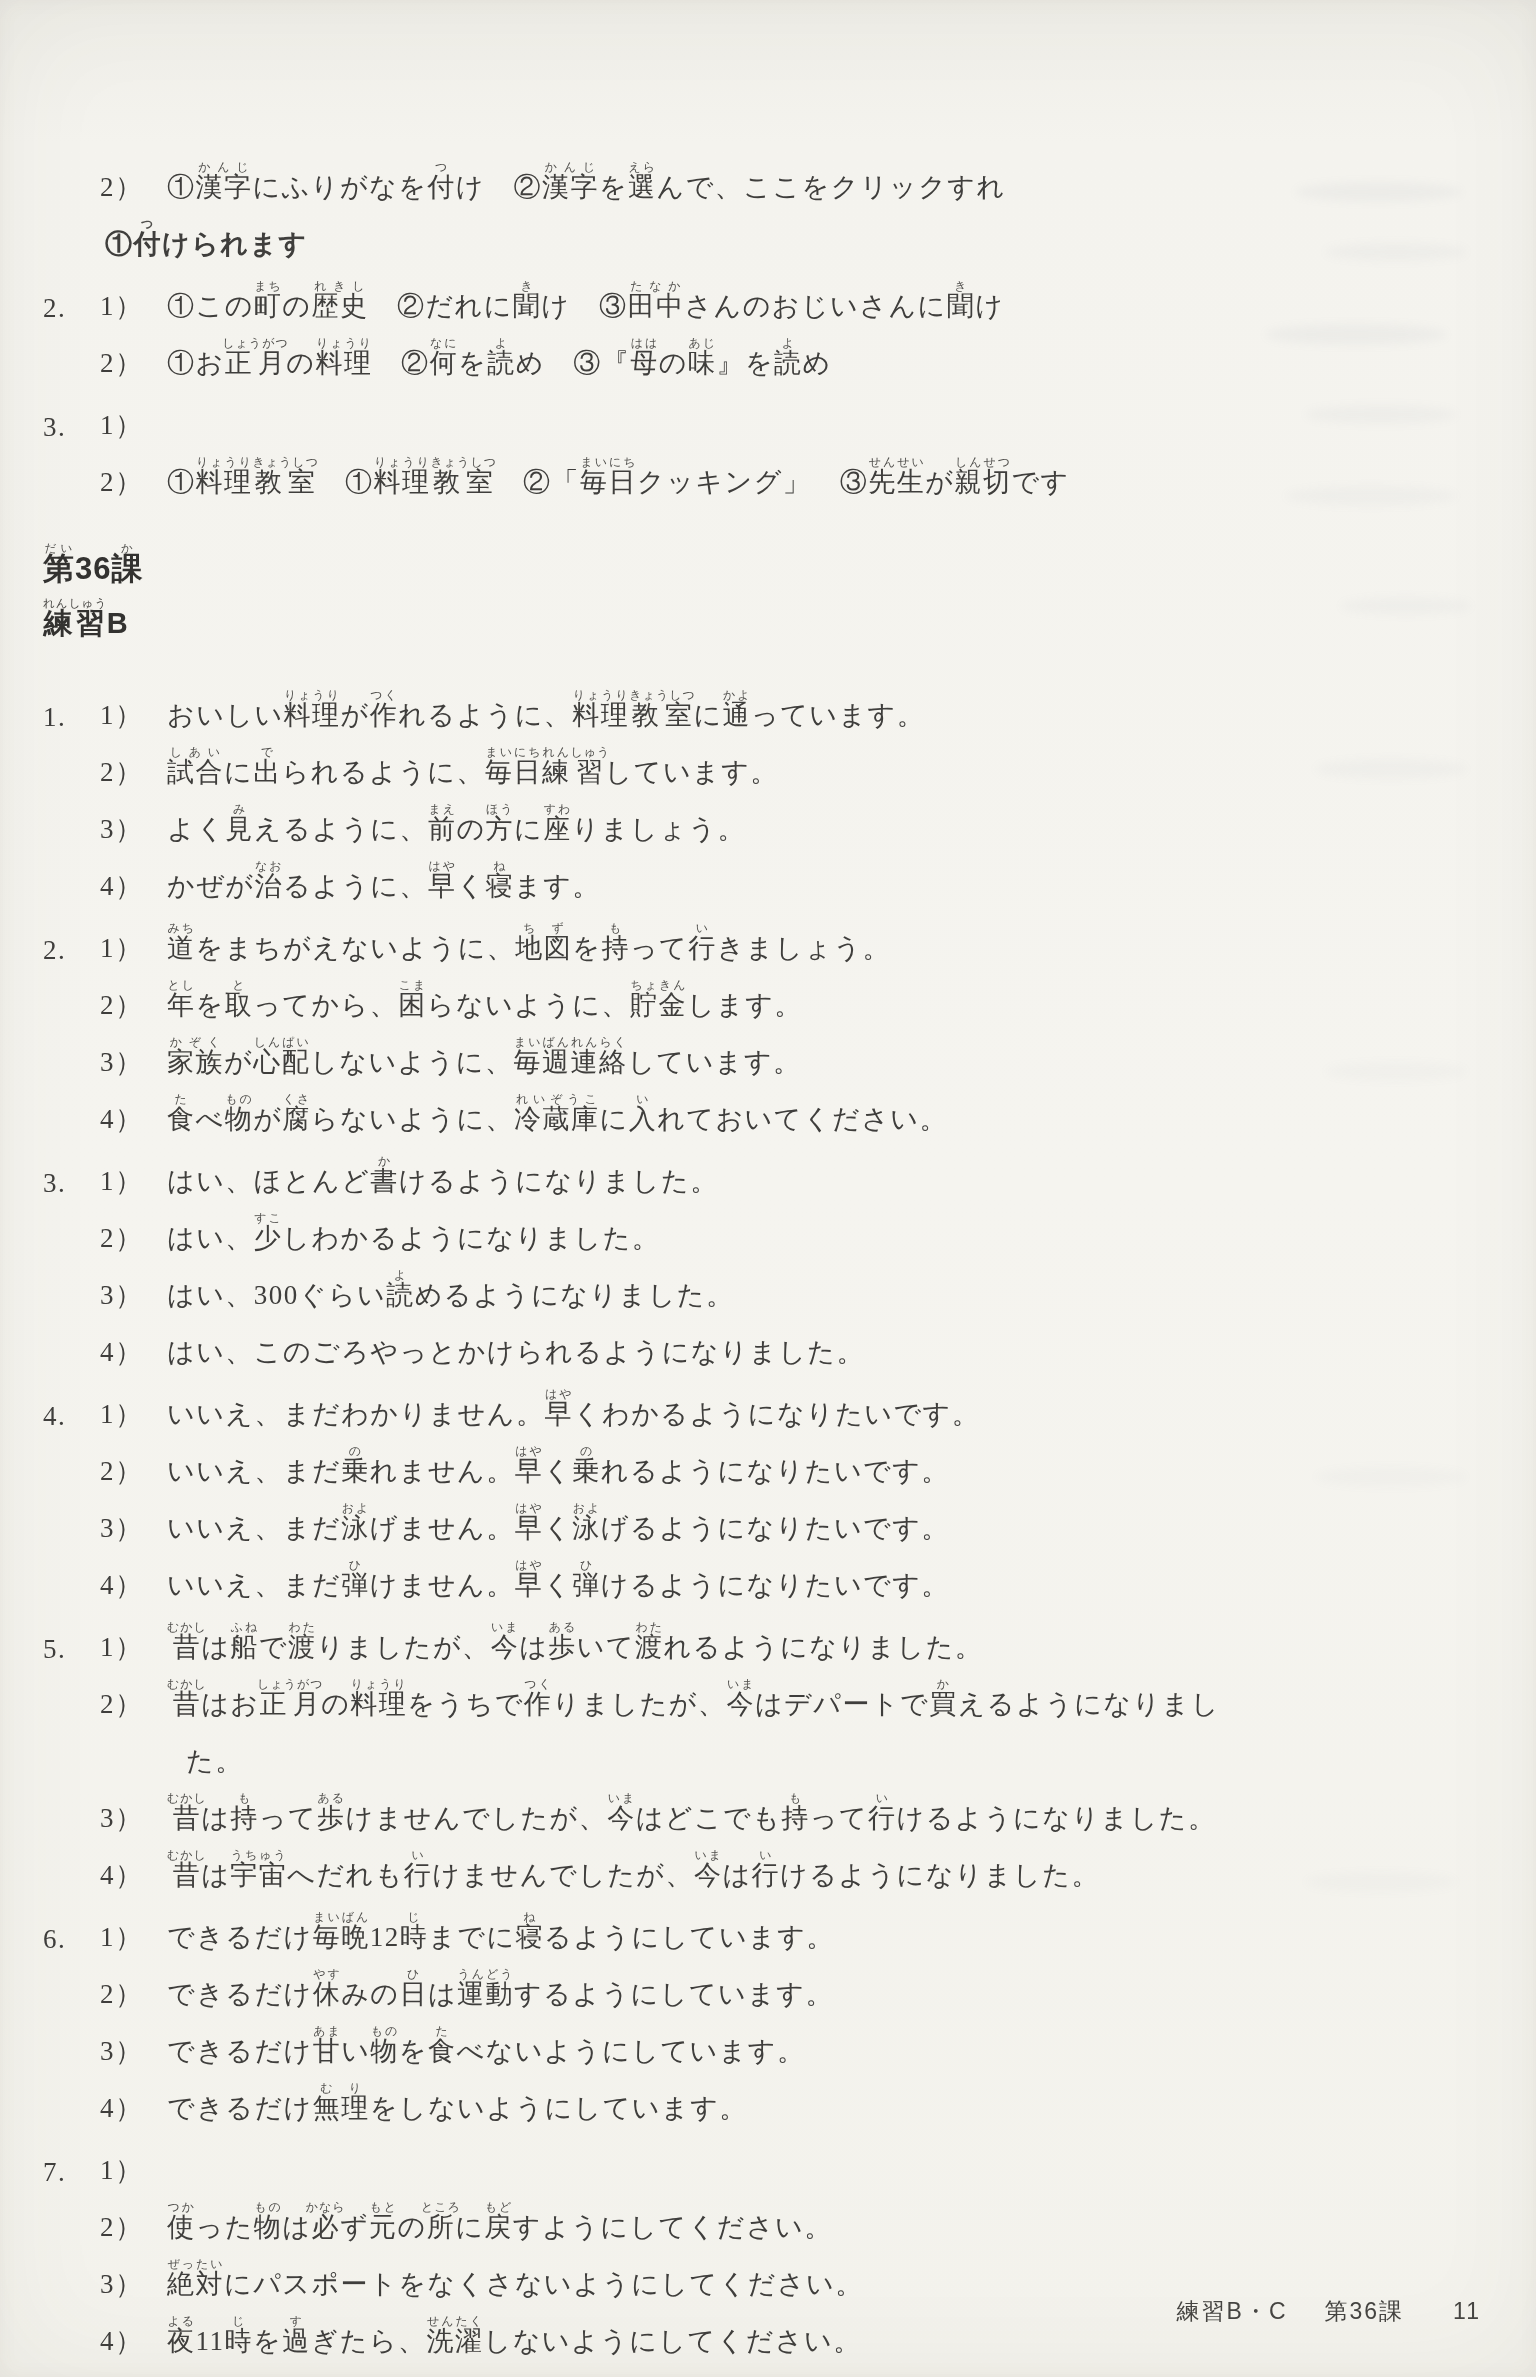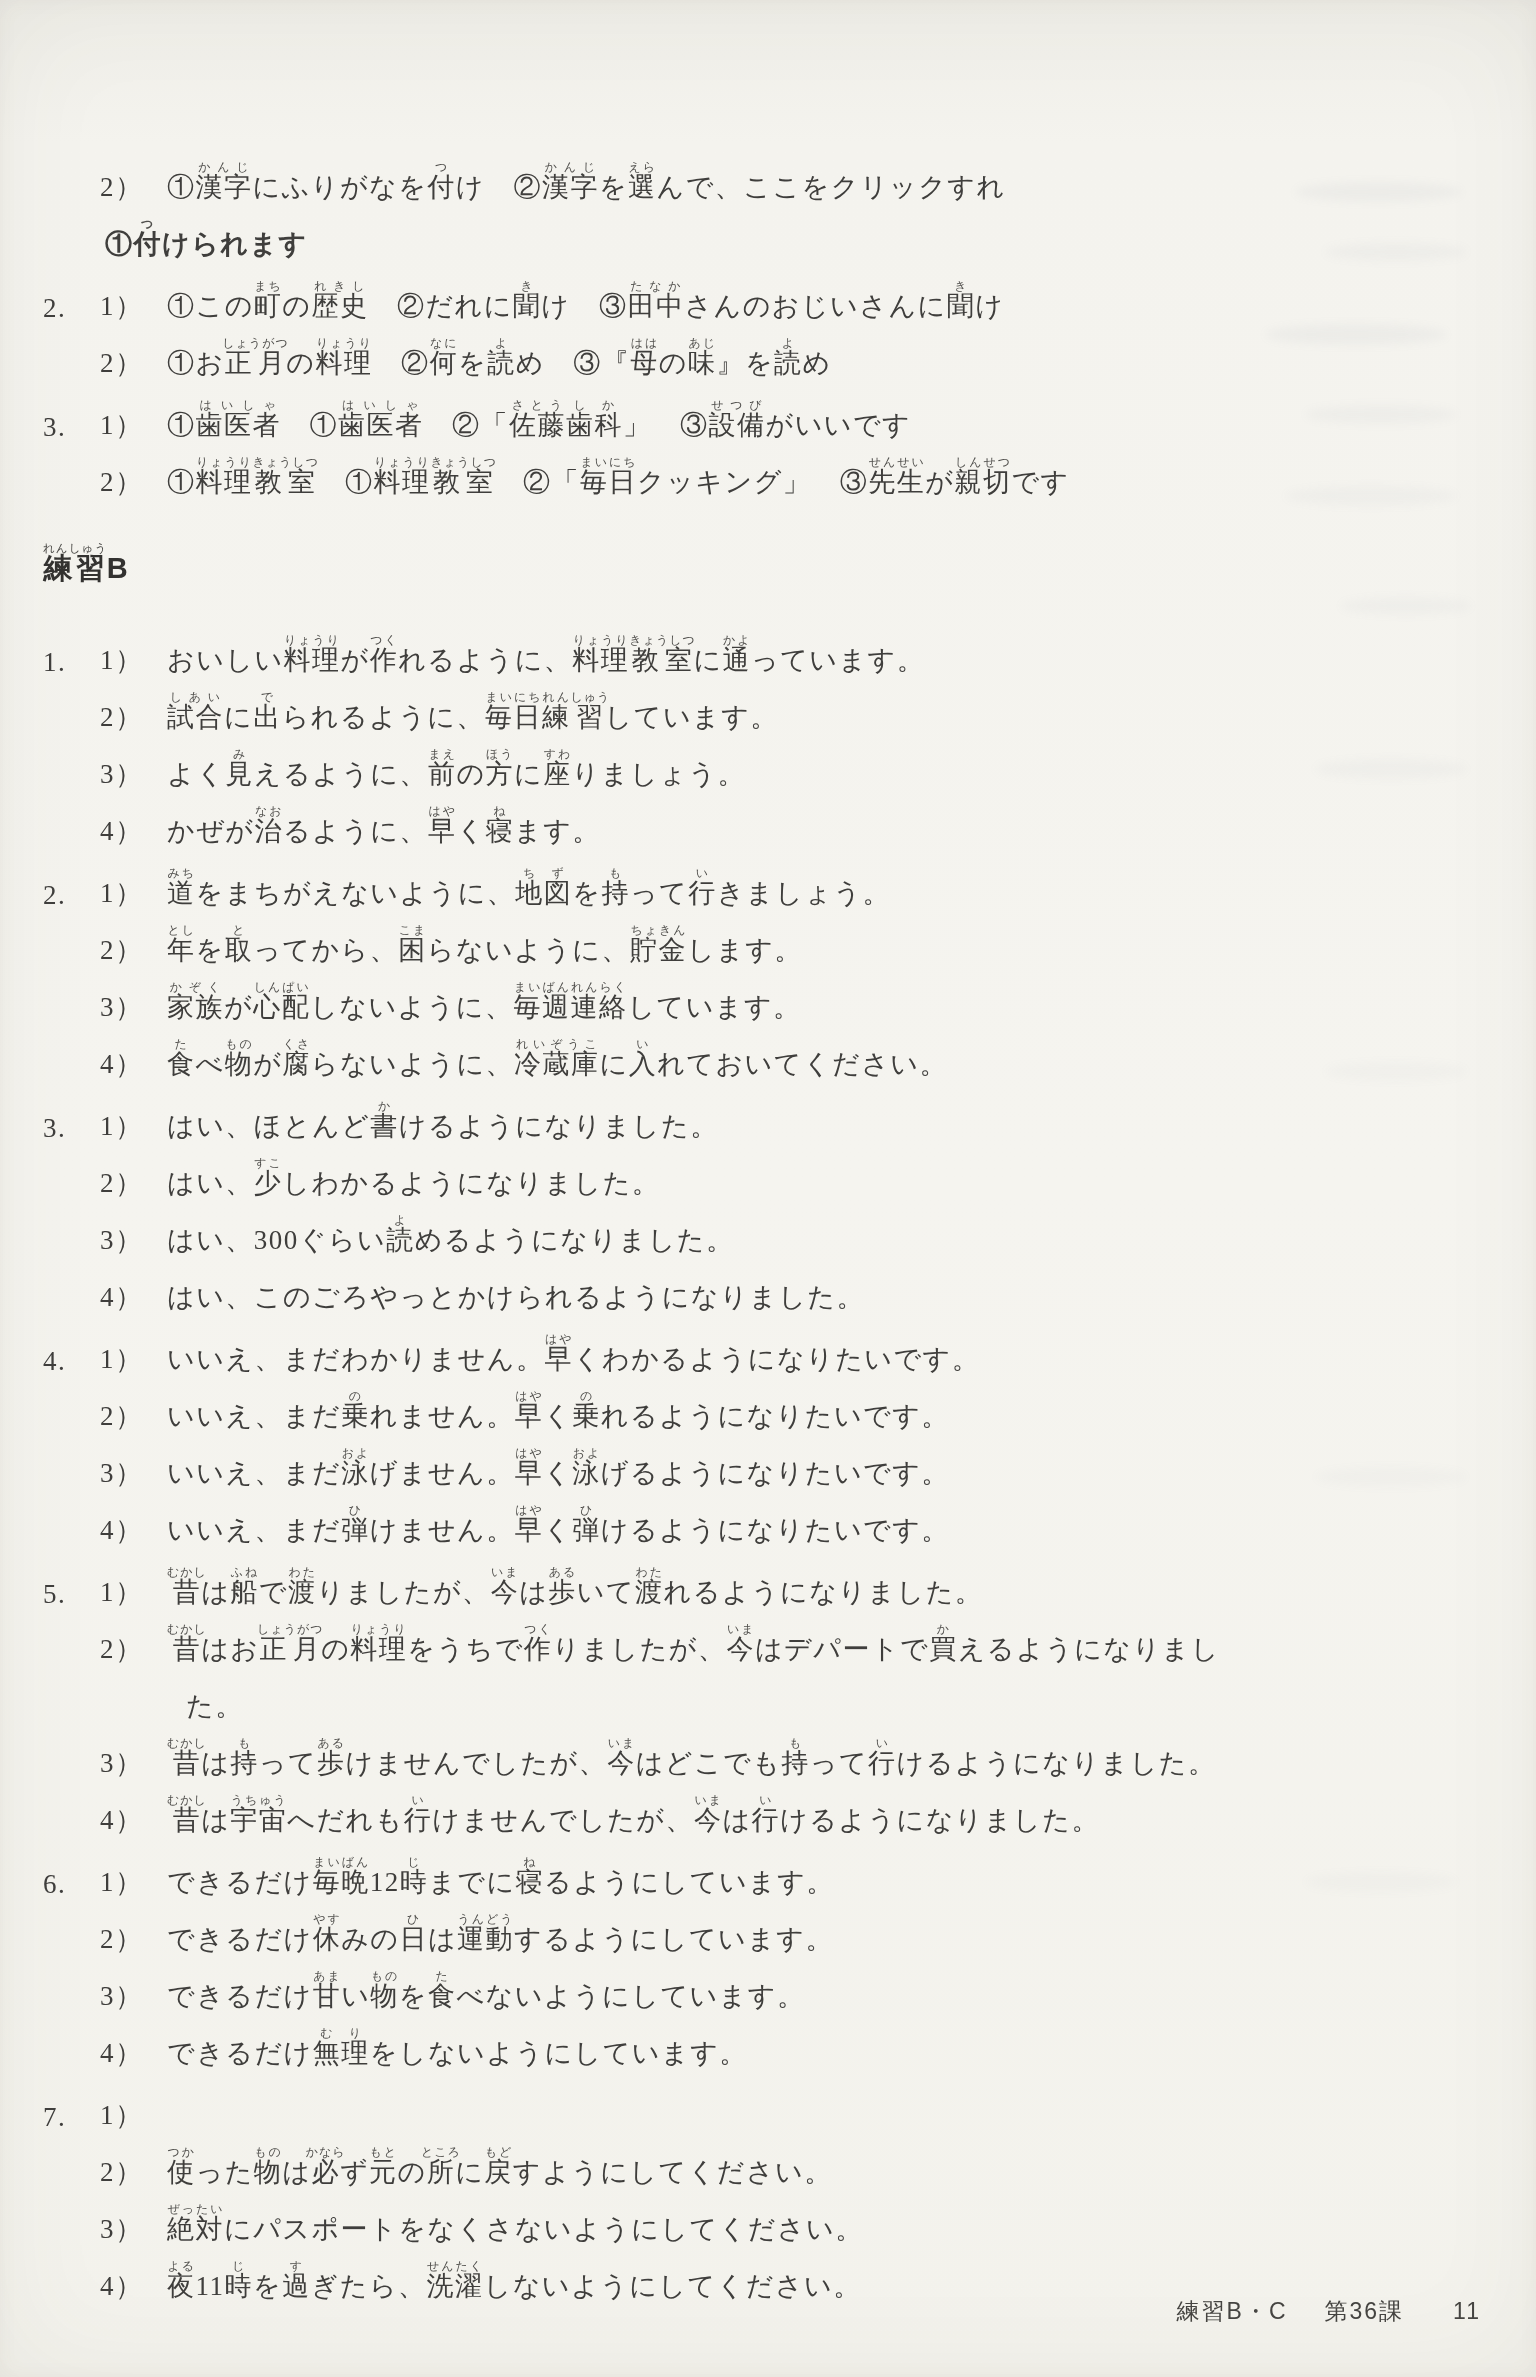--- a/index.html
+++ b/index.html
@@ -111,30 +111,32 @@
           <span class="txt">①この<ruby>町<rt>まち</rt></ruby>の<ruby>歴史<rt>れきし</rt></ruby>　②だれに<ruby>聞<rt>き</rt></ruby>け　③<ruby>田中<rt>たなか</rt></ruby>さんのおじいさんに<ruby>聞<rt>き</rt></ruby>け</span>
         </div>
         <div class="row">
           <span class="num"></span>
           <span class="sub">2）</span>
           <span class="txt">①お<ruby>正月<rt>しょうがつ</rt></ruby>の<ruby>料理<rt>りょうり</rt></ruby>　②<ruby>何<rt>なに</rt></ruby>を<ruby>読<rt>よ</rt></ruby>め　③『<ruby>母<rt>はは</rt></ruby>の<ruby>味<rt>あじ</rt></ruby>』を<ruby>読<rt>よ</rt></ruby>め</span>
         </div>
         <div class="row gap">
           <span class="num">3.</span>
           <span class="sub">1）</span>
-          <span class="txt">①<ruby>歯医者<rt>はいしゃ</rt></ruby>　①<ruby>歯医者<rt>はいしゃ</rt></ruby>　②「<ruby>佐藤<rt>さとう</rt></ruby><ruby>歯科<rt>しか</rt></ruby>」　③<ruby>設備<rt>せつび</rt></ruby>がいいです</span>
         </div>
         <div class="row">
           <span class="num"></span>
           <span class="sub">2）</span>
           <span class="txt">①<ruby>料理<rt>りょうり</rt></ruby><ruby>教室<rt>きょうしつ</rt></ruby>　①<ruby>料理<rt>りょうり</rt></ruby><ruby>教室<rt>きょうしつ</rt></ruby>　②「<ruby>毎日<rt>まいにち</rt></ruby>クッキング」　③<ruby>先生<rt>せんせい</rt></ruby>が<ruby>親切<rt>しんせつ</rt></ruby>です</span>
         </div>
       </div>
 
     <div class="heading-block">
+      <div class="heading-lesson">
+        <span><ruby>第<rt>だい</rt></ruby>36<ruby>課<rt>か</rt></ruby></span>
+      </div>
       <div class="heading-exercise">
         <span><ruby>練習<rt>れんしゅう</rt></ruby>B</span>
       </div>
     </div>
 
     <div>
         <div class="row">
           <span class="num">1.</span>
           <span class="sub">1）</span>
           <span class="txt">おいしい<ruby>料理<rt>りょうり</rt></ruby>が<ruby>作<rt>つく</rt></ruby>れるように、<ruby>料理<rt>りょうり</rt></ruby><ruby>教室<rt>きょうしつ</rt></ruby>に<ruby>通<rt>かよ</rt></ruby>っています。</span>

